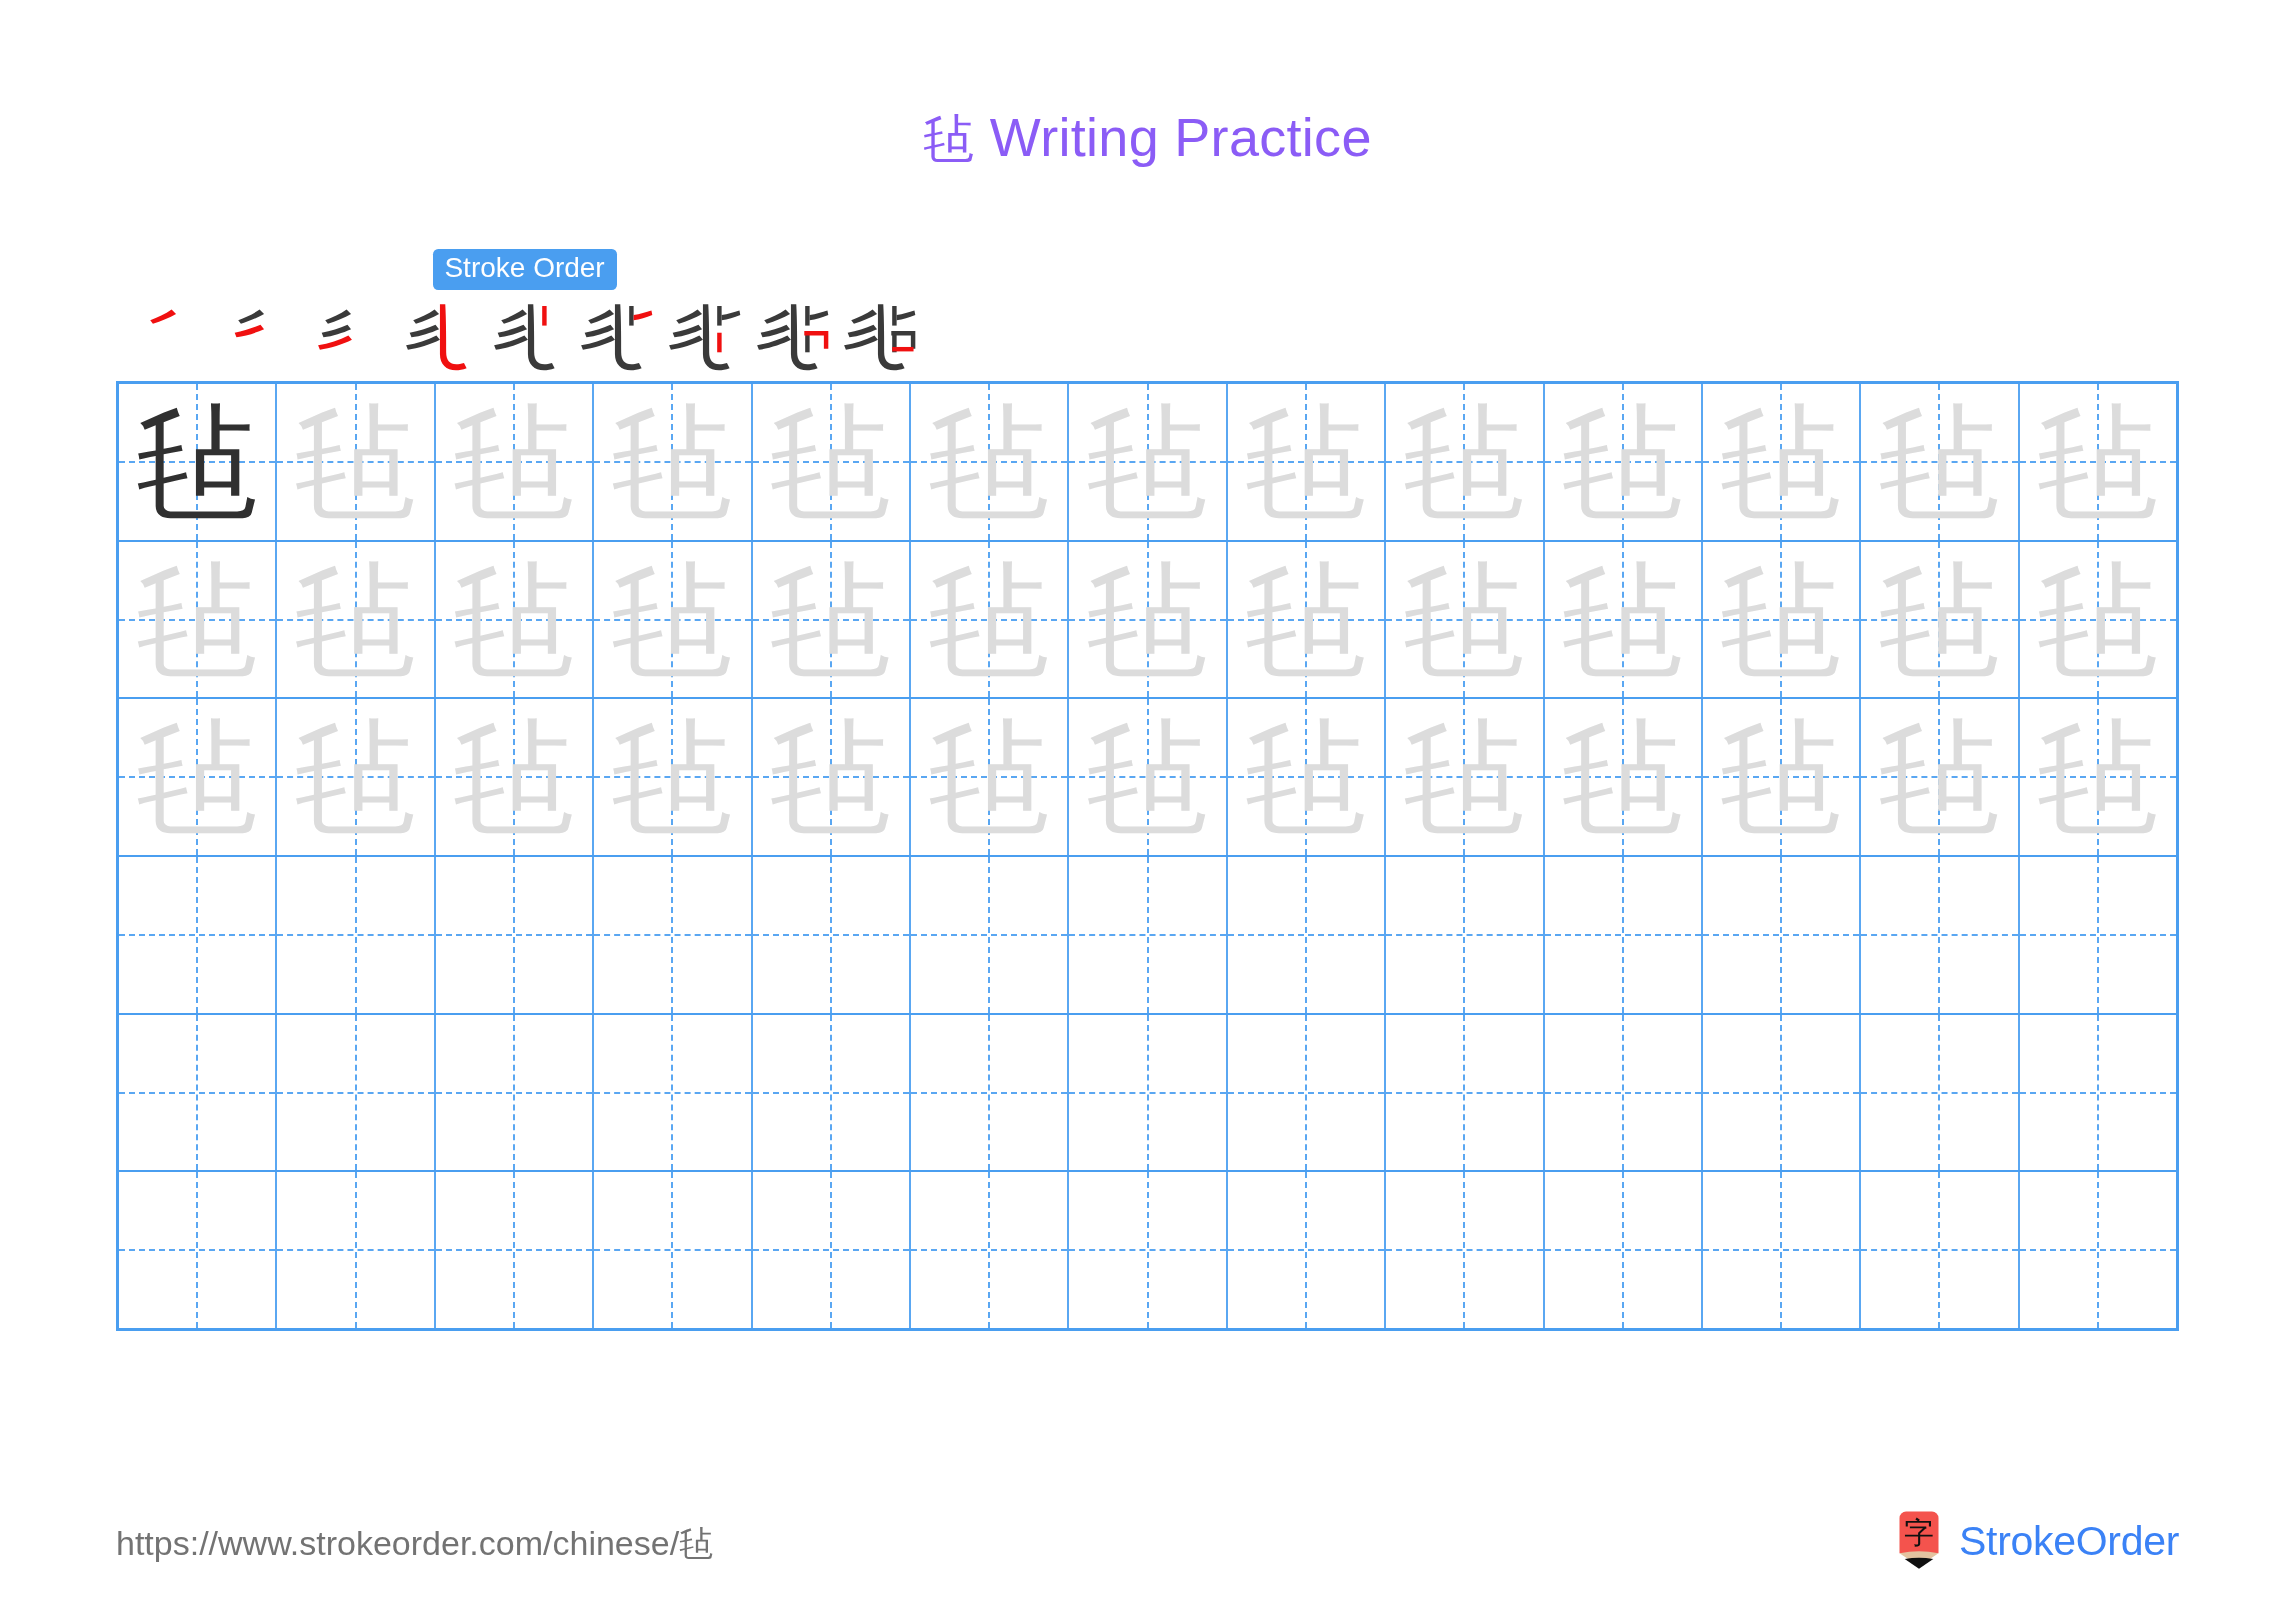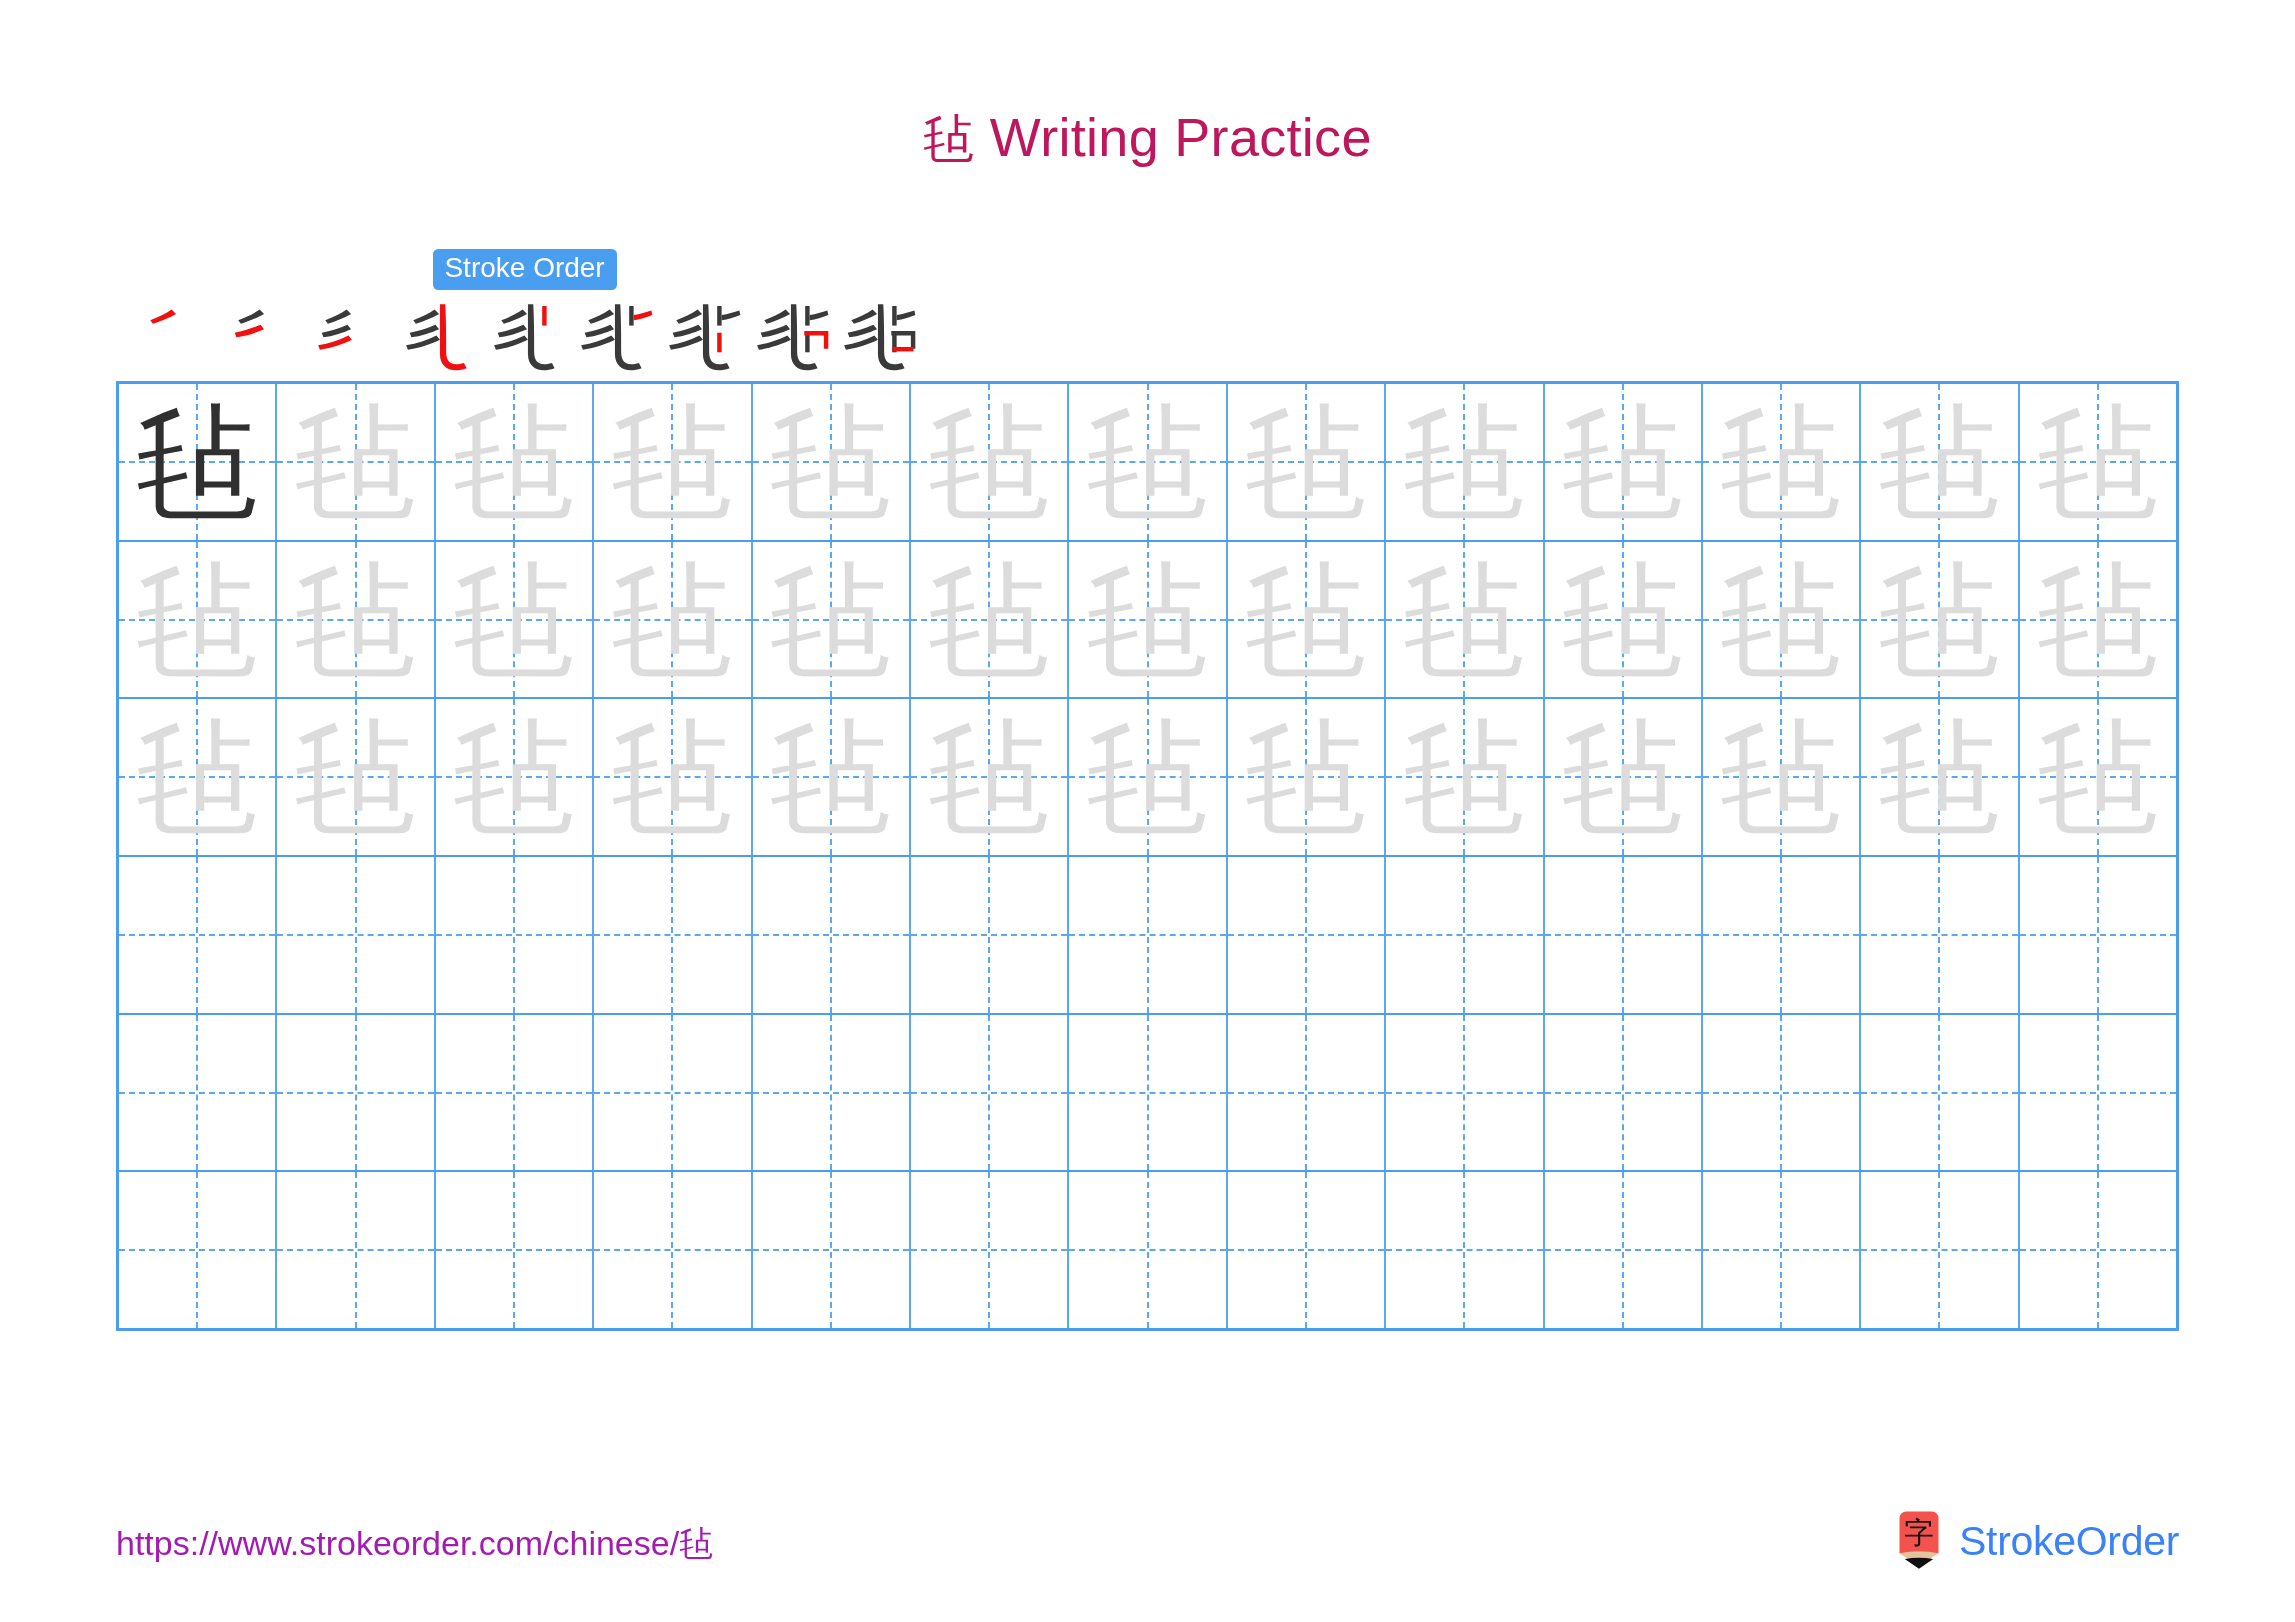--- a/index.html
+++ b/index.html
@@ -17,21 +17,21 @@
 
   
   #page-title {
     position: absolute;
     top: 105px;
     left: 0;
     width: 2295px;
     text-align: center;
     font-size: 54px;
     font-weight: 400;
-    color: #be185d;
+    color: #8b5cf6;
     letter-spacing: 0.3px;
     white-space: nowrap;
   }
   #page-title .han {
     font-family: "DejaVu Sans", sans-serif;
     font-size: 51px;
   }
 
   
   #stroke-order-row {
@@ -137,21 +137,21 @@
     user-select: none;
   }
   .cell-glyph.dark { color: #303030; }
 
   
   #footer-url {
     position: absolute;
     left: 116px;
     top: 1521px;
     font-size: 34px;
-    color: #a21caf;
+    color: #737373;
     white-space: nowrap;
   }
 
   #brand {
     position: absolute;
     right: 116px;
     top: 1502px;
     display: flex;
     align-items: center;
     height: 79px;

